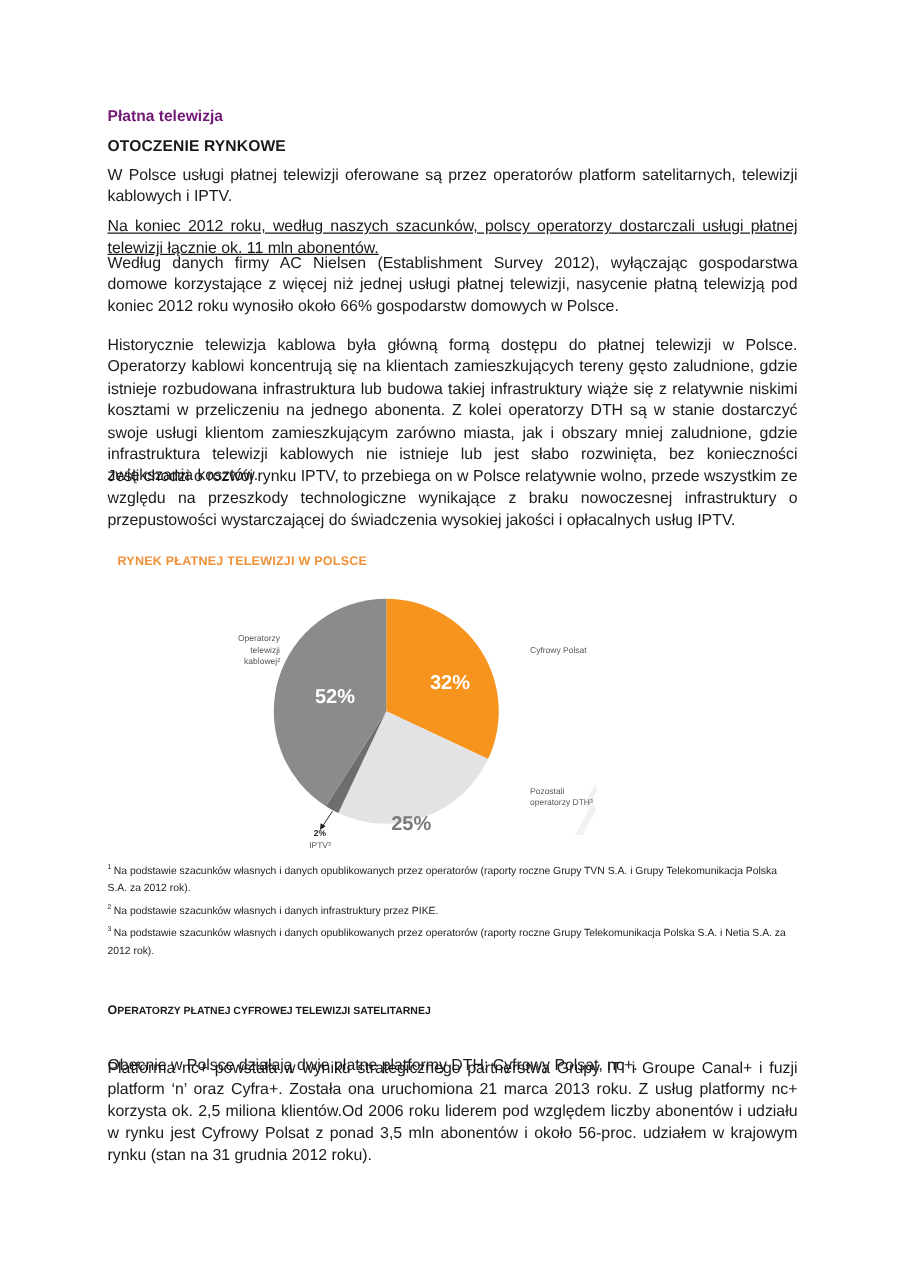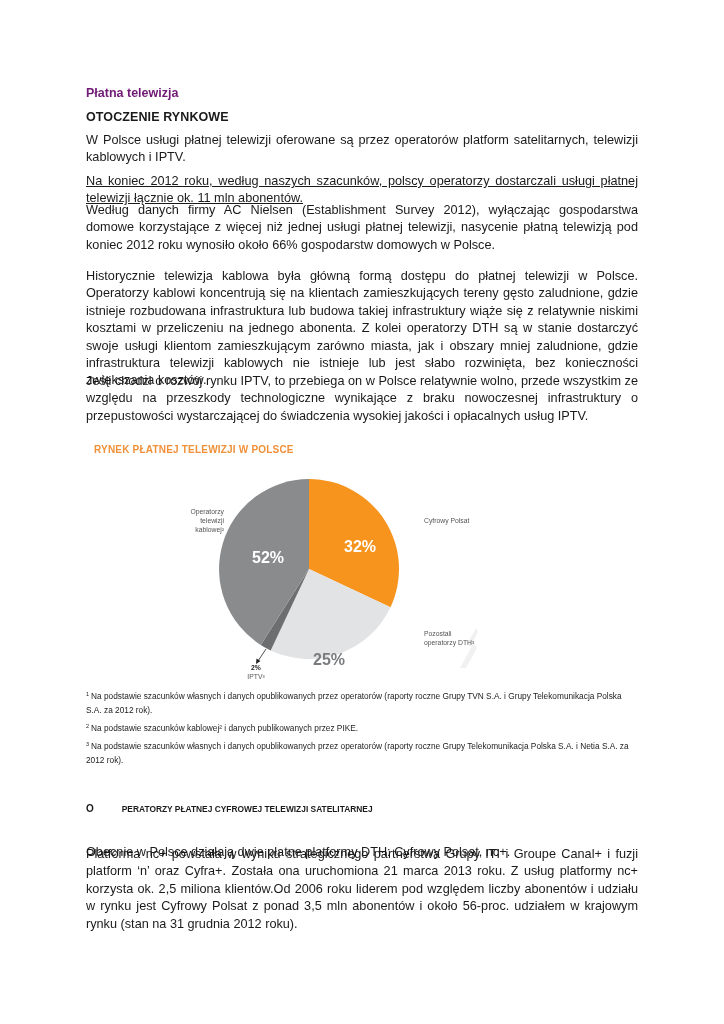--- a/index.html
+++ b/index.html
@@ -9,21 +9,21 @@
   .abs { position: absolute; }
   .h-orange { color: #701a75; font-weight: bold; font-size: 12.5px; }
   .h-caps { font-weight: bold; font-size: 12.5px; letter-spacing: 0.1px; }
   p.body { margin: 0; font-size: 12.7px; line-height: 17.4px; text-align: justify; }
   .chart-title { color: #f0913a; font-weight: bold; font-size: 10px; letter-spacing: 0.2px; }
   .lbl { font-size: 6.8px; color: #555; line-height: 9px; }
   .pct { font-weight: bold; font-size: 16px; }
   .fn { font-size: 8.3px; line-height: 14px; color: #222; margin: 0; }
   .fn sup { font-size: 5.5px; vertical-align: top; position: relative; top: -2px; margin-right: 2px; }
   .smallcaps-first { font-size: 10px; font-weight: bold; }
-  .smallcaps-rest { font-size: 8.4px; font-weight: bold; padding-left: 28px; }
+  .smallcaps-rest { font-size: 8.4px; font-weight: bold; }
 </style>
 </head>
 <body>
 
 <div class="page">
 
   <div class="abs h-orange" style="top:86px;left:0;">Płatna telewizja</div>
   <div class="abs h-caps" style="top:110px;left:0;">OTOCZENIE RYNKOWE</div>
 
   <p class="abs body" style="top:132px;left:0;width:552px;">W Polsce usługi płatnej telewizji oferowane są przez operatorów platform satelitarnych, telewizji kablowych i IPTV.</p>
@@ -70,21 +70,21 @@
     <div style="font-weight:bold;color:#222;">2%</div>
     <div>IPTV³</div>
   </div>
 
   <div class="abs pct" style="top:549px;left:166px;color:#fff;">52%</div>
   <div class="abs pct" style="top:538px;left:258px;color:#fff;">32%</div>
   <div class="abs pct" style="top:611px;left:227px;color:#7a7b7d;margin-top:40px;">25%</div>
 
   <div class="abs" style="top:689px;left:0;width:552px;">
     <p class="fn" style="margin-bottom:4px;"><sup>1</sup><span>Na podstawie szacunków własnych i danych opublikowanych przez operatorów (raporty roczne Grupy TVN S.A. i Grupy Telekomunikacja Polska S.A. za 2012 rok).</span></p>
-    <p class="fn" style="margin-bottom:4px;"><sup>2</sup><span>Na podstawie szacunków kablowej² i danych publikowanych przez PIKE.</span></p>
+    <p class="fn" style="margin-bottom:4px;"><sup>2</sup><span>Na podstawie szacunków własnych i danych infrastruktury przez PIKE.</span></p>
     <p class="fn"><sup>3</sup><span>Na podstawie szacunków własnych i danych opublikowanych przez operatorów (raporty roczne Grupy Telekomunikacja Polska S.A. i Netia S.A. za 2012 rok).</span></p>
   </div>
 
   <div class="abs" style="top:798px;left:0;"><span class="smallcaps-first">O</span><span class="smallcaps-rest">PERATORZY PŁATNEJ CYFROWEJ TELEWIZJI SATELITARNEJ</span></div>
 
   <p class="abs body" style="top:844px;left:0;width:552px;">Obecnie w Polsce działają dwie płatne platformy DTH: Cyfrowy Polsat, nc+.</p>
   <p class="abs body" style="top:846px;left:0;width:552px;">Platforma nc+ powstała w wyniku strategicznego partnerstwa Grupy ITI i Groupe Canal+ i fuzji platform ‘n’ oraz Cyfra+. Została ona uruchomiona 21 marca 2013 roku. Z usług platformy nc+ korzysta ok. 2,5 miliona klientów.Od 2006 roku liderem pod względem liczby abonentów i udziału w rynku jest Cyfrowy Polsat z ponad 3,5 mln abonentów i około 56-proc. udziałem w krajowym rynku (stan na 31 grudnia 2012 roku).</p>
 
 </div>
 

